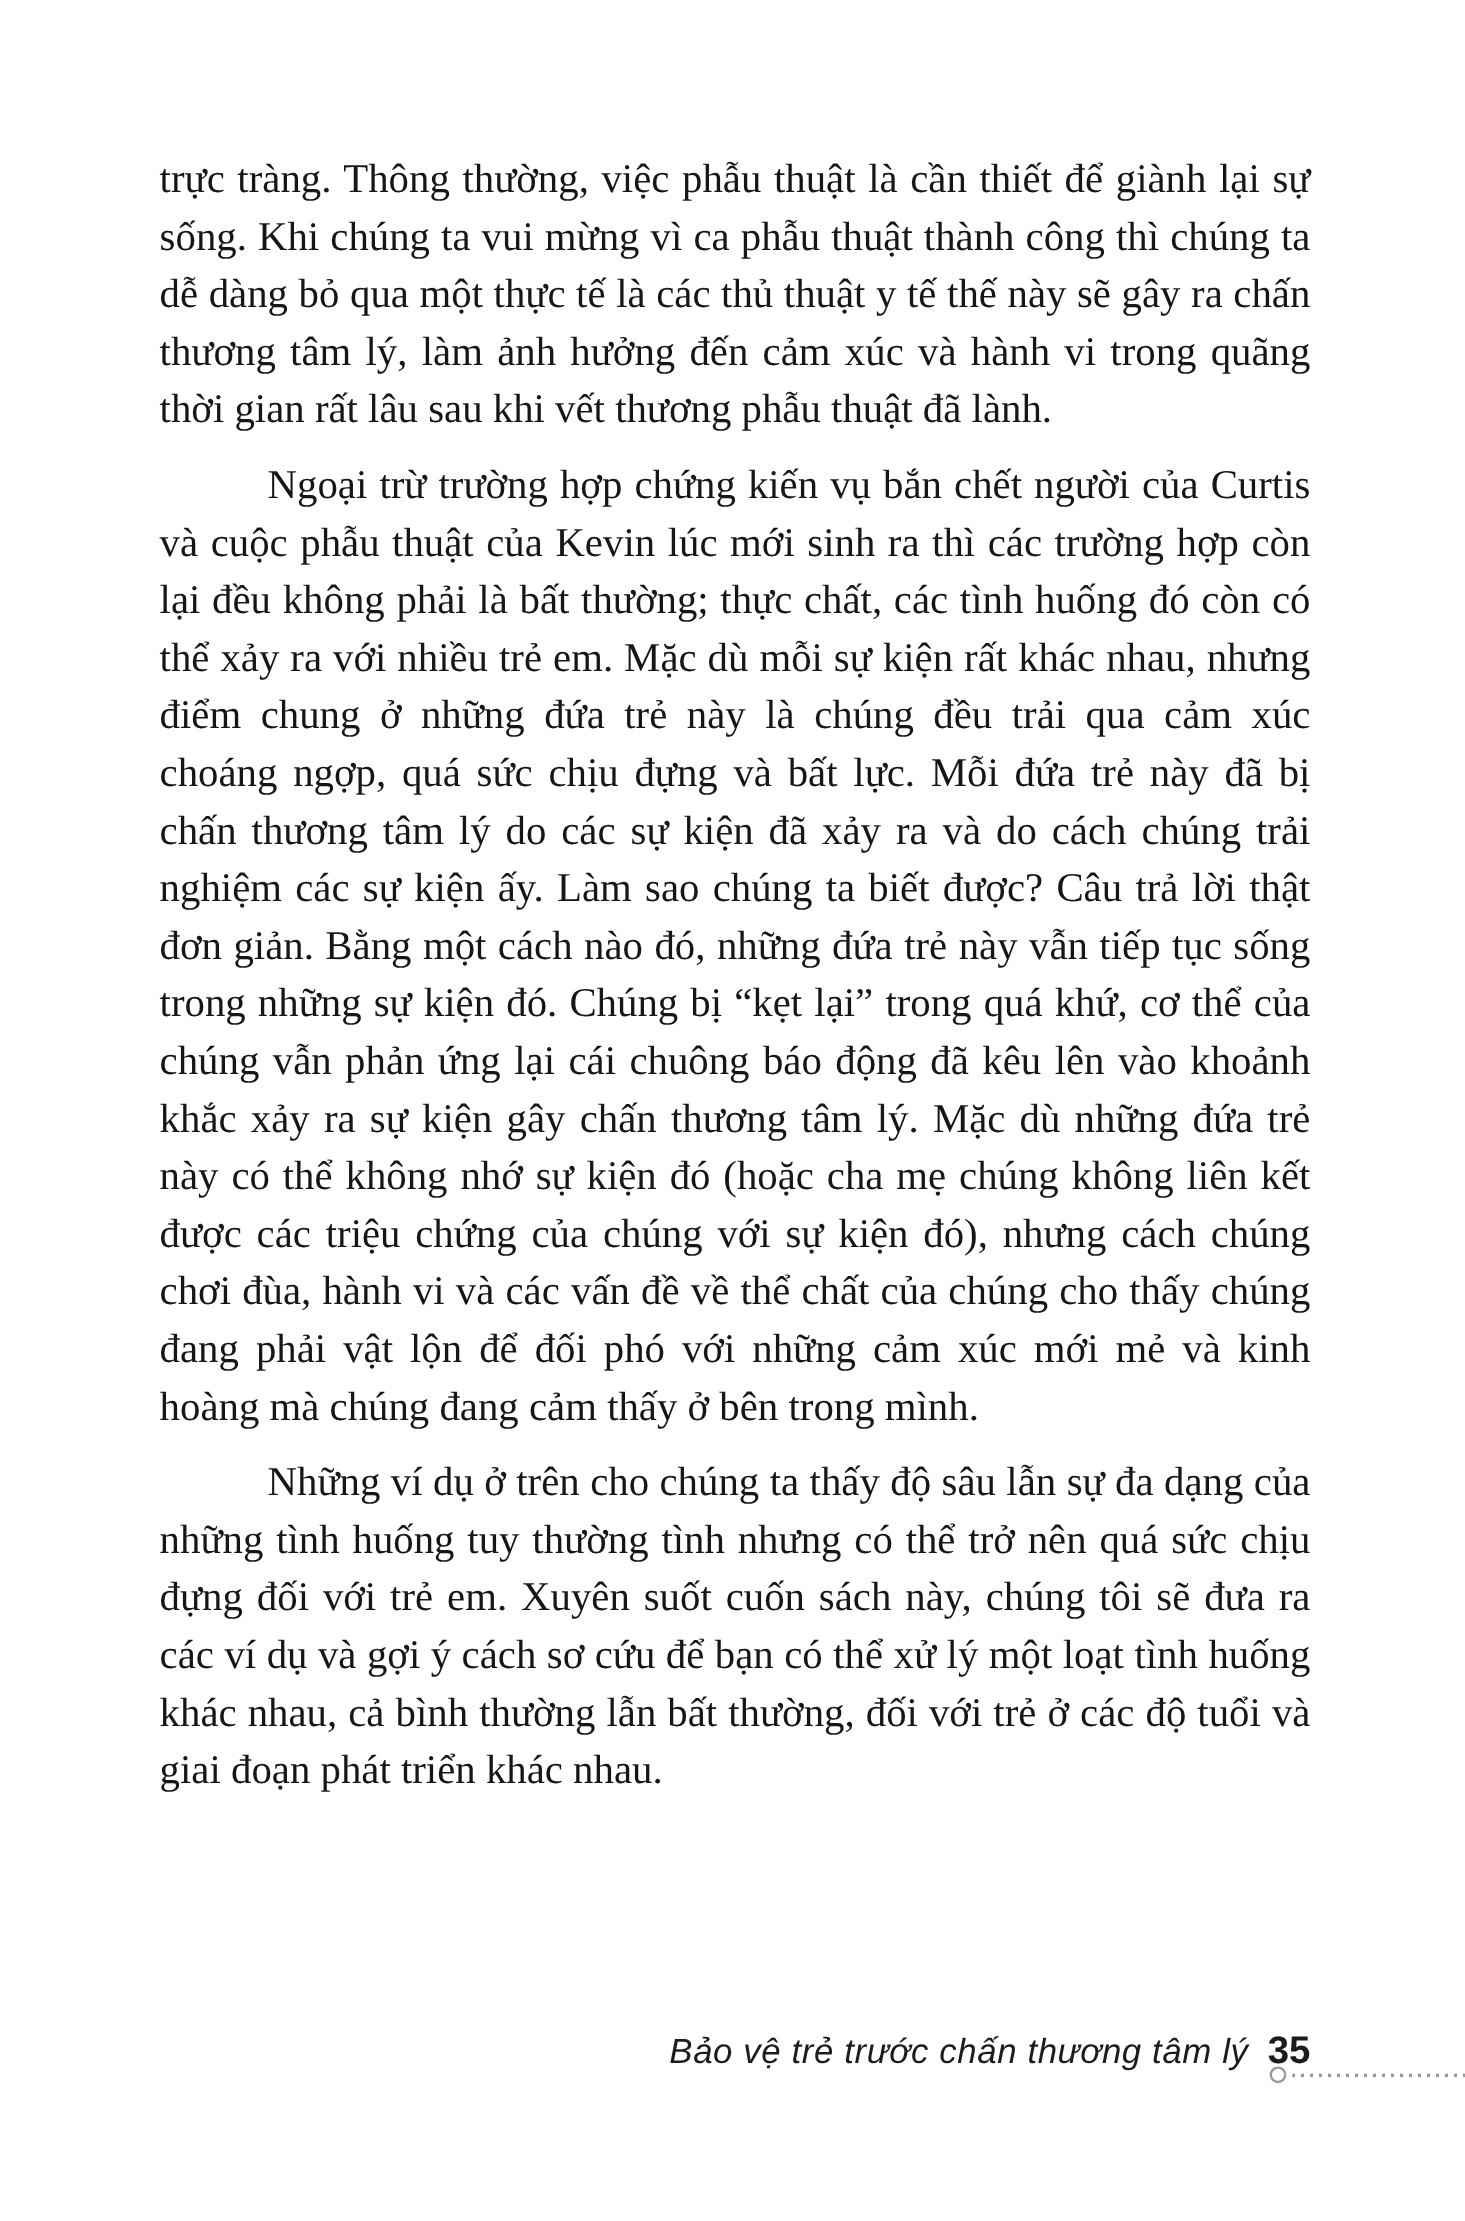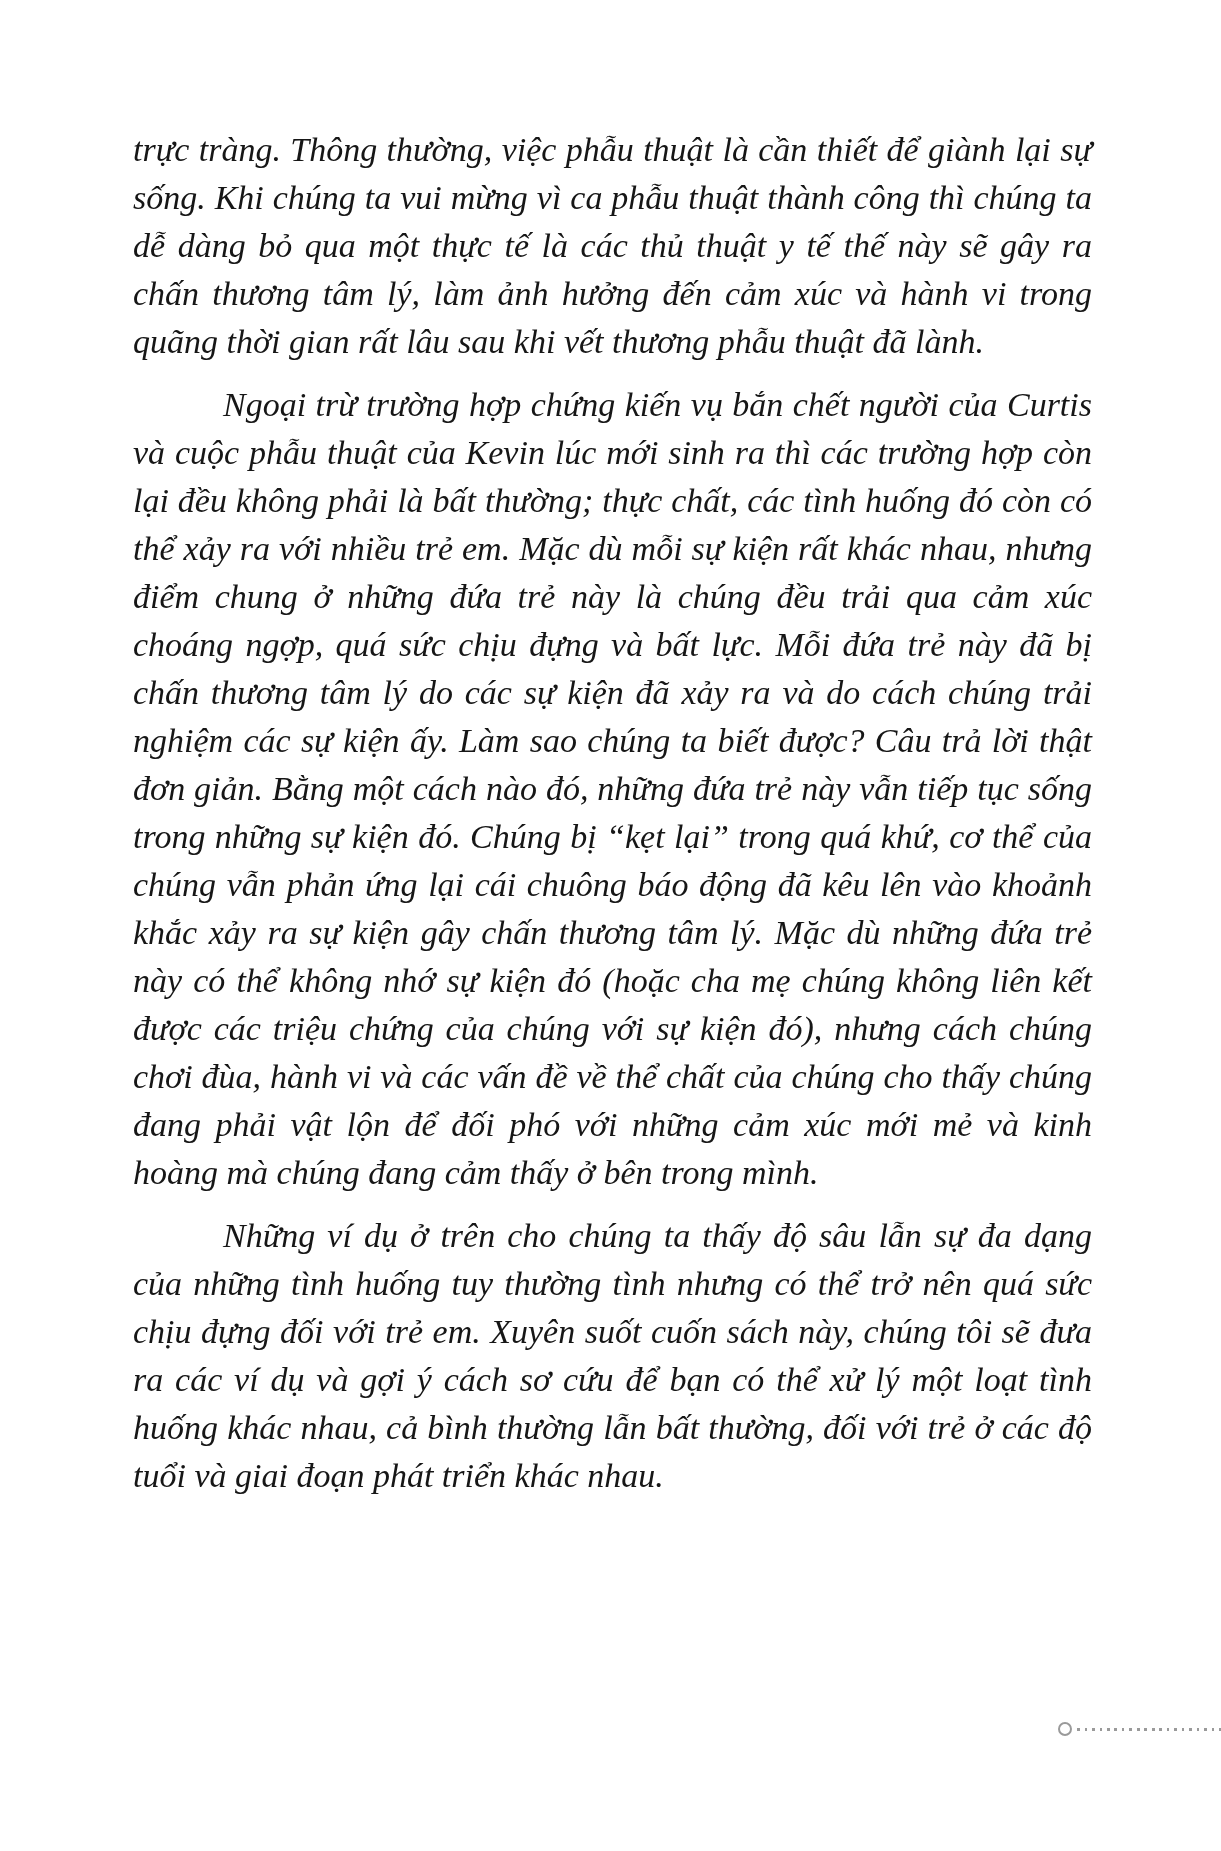--- a/index.html
+++ b/index.html
@@ -20,21 +20,20 @@
     top: 126px;
     width: 959px;
     font-family: "Liberation Serif", "DejaVu Serif", serif;
     font-size: 34px;
     line-height: 48px;
     color: #161616;
     text-align: justify;
   }
   .para {
     margin: 0 0 15px 0;
-    font-style: italic;
   }
   .para.indent {
     text-indent: 90px;
   }
   .footer-line {
     position: absolute;
     top: 1690px;
     left: 0;
     right: 129px;
     display: flex;
@@ -85,19 +84,23 @@
 <body>
 
 <div class="page">
 
   <main class="content">
     <p class="para">trực tràng. Thông thường, việc phẫu thuật là cần thiết để giành lại sự sống. Khi chúng ta vui mừng vì ca phẫu thuật thành công thì chúng ta dễ dàng bỏ qua một thực tế là các thủ thuật y tế thế này sẽ gây ra chấn thương tâm lý, làm ảnh hưởng đến cảm xúc và hành vi trong quãng thời gian rất lâu sau khi vết thương phẫu thuật đã lành.</p>
     <p class="para indent">Ngoại trừ trường hợp chứng kiến vụ bắn chết người của Curtis và cuộc phẫu thuật của Kevin lúc mới sinh ra thì các trường hợp còn lại đều không phải là bất thường; thực chất, các tình huống đó còn có thể xảy ra với nhiều trẻ em. Mặc dù mỗi sự kiện rất khác nhau, nhưng điểm chung ở những đứa trẻ này là chúng đều trải qua cảm xúc choáng ngợp, quá sức chịu đựng và bất lực. Mỗi đứa trẻ này đã bị chấn thương tâm lý do các sự kiện đã xảy ra và do cách chúng trải nghiệm các sự kiện ấy. Làm sao chúng ta biết được? Câu trả lời thật đơn giản. Bằng một cách nào đó, những đứa trẻ này vẫn tiếp tục sống trong những sự kiện đó. Chúng bị “kẹt lại” trong quá khứ, cơ thể của chúng vẫn phản ứng lại cái chuông báo động đã kêu lên vào khoảnh khắc xảy ra sự kiện gây chấn thương tâm lý. Mặc dù những đứa trẻ này có thể không nhớ sự kiện đó (hoặc cha mẹ chúng không liên kết được các triệu chứng của chúng với sự kiện đó), nhưng cách chúng chơi đùa, hành vi và các vấn đề về thể chất của chúng cho thấy chúng đang phải vật lộn để đối phó với những cảm xúc mới mẻ và kinh hoàng mà chúng đang cảm thấy ở bên trong mình.</p>
     <p class="para indent">Những ví dụ ở trên cho chúng ta thấy độ sâu lẫn sự đa dạng của những tình huống tuy thường tình nhưng có thể trở nên quá sức chịu đựng đối với trẻ em. Xuyên suốt cuốn sách này, chúng tôi sẽ đưa ra các ví dụ và gợi ý cách sơ cứu để bạn có thể xử lý một loạt tình huống khác nhau, cả bình thường lẫn bất thường, đối với trẻ ở các độ tuổi và giai đoạn phát triển khác nhau.</p>
   </main>
 
+  <div class="footer-line">
+    <span class="running-title">Bảo vệ trẻ trước chấn thương tâm lý</span>
+    <span class="page-number">35</span>
+  </div>
 
   <div class="footer-ornament">
     <span class="ring"></span>
     <span class="dots"></span>
   </div>
 
 </div>
 
 </body></html>

